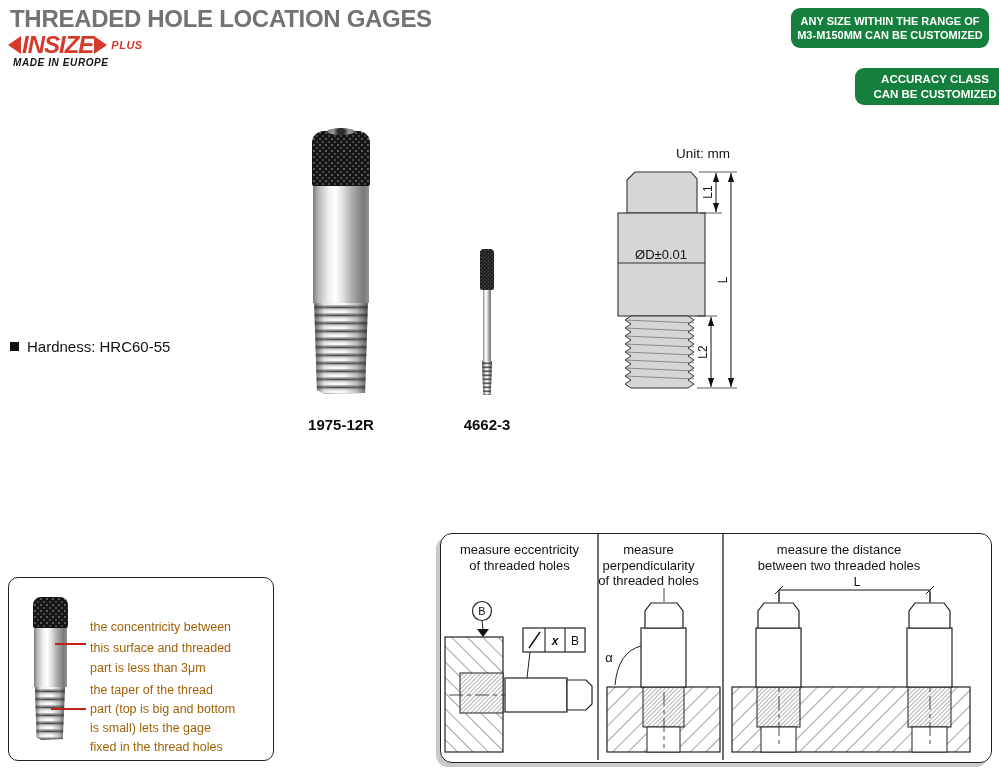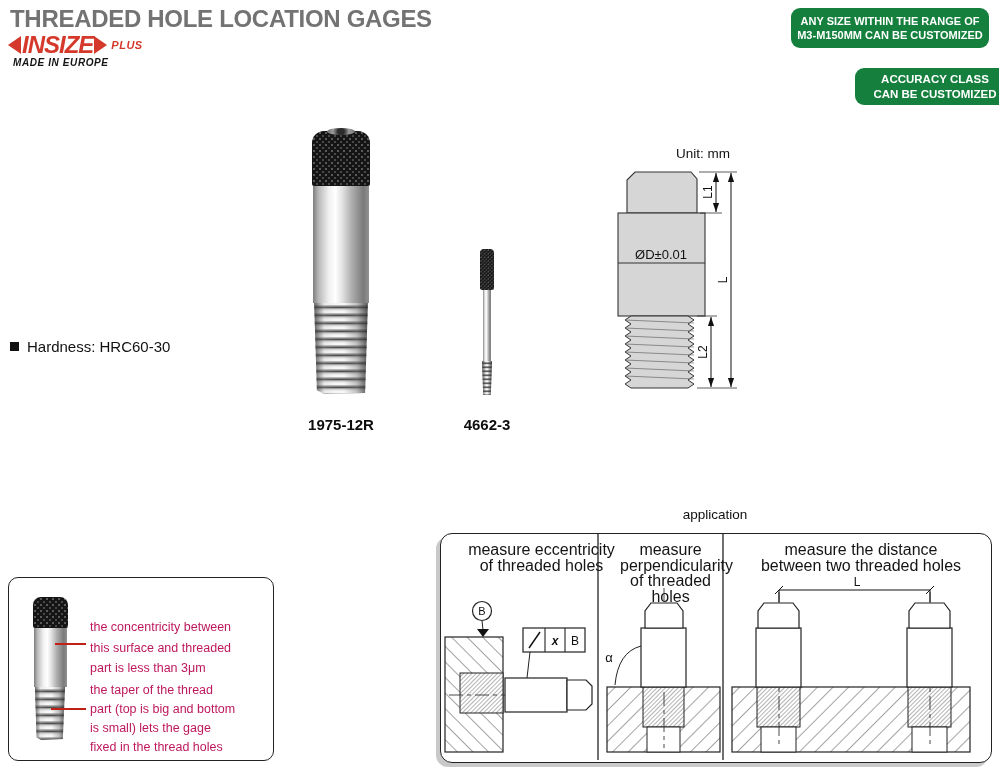--- a/index.html
+++ b/index.html
@@ -35,27 +35,27 @@
   .steel{background:linear-gradient(90deg,#7d7d7d 0%,#b8b8b8 10%,#f0f0f0 28%,#ffffff 40%,#e3e3e3 52%,#b1b1b1 68%,#7a7a7a 90%,#929292 100%);}
   .threads8{background-image:
     linear-gradient(90deg,rgba(55,55,55,.85) 0%,rgba(170,170,170,.2) 20%,rgba(255,255,255,0) 40%,rgba(255,255,255,0) 55%,rgba(110,110,110,.4) 78%,rgba(45,45,45,.85) 100%),
     repeating-linear-gradient(180deg,#f7f7f7 0px,#f7f7f7 1.5px,#9a9a9a 3px,#515151 4.5px,#c9c9c9 6px,#f7f7f7 8px);}
   .threads4{background-image:
     linear-gradient(90deg,rgba(55,55,55,.85) 0%,rgba(255,255,255,0) 40%,rgba(255,255,255,0) 55%,rgba(45,45,45,.85) 100%),
     repeating-linear-gradient(180deg,#f4f4f4 0px,#f4f4f4 0.8px,#8f8f8f 1.6px,#4f4f4f 2.4px,#cccccc 3.2px,#f4f4f4 4px);}
   .model-label{font-size:15px;font-weight:bold;text-align:center;color:#0d0d0d;}
   
   .detail-box{left:8px;top:577px;width:264px;height:182px;border:1.6px solid #222;border-radius:10px;background:#fff;}
-  .callout-text{font-size:12.5px;color:#be185d;white-space:pre-line;}
+  .callout-text{font-size:12.5px;color:#a16207;white-space:pre-line;}
   .redline{background:#c02018;height:2px;}
   
   .app-label{left:440px;top:507px;width:550px;text-align:center;font-size:13.5px;color:#111;}
   .app-box{left:440px;top:533px;width:550px;height:228px;border:1.6px solid #222;border-radius:12px;
            background:#fff;box-shadow:-4px 4px 0 #c9c9c9;}
-  .panel-title{font-size:16px;line-height:15.5px;text-align:center;color:#141414;white-space:pre-line;padding-left:22px;}
+  .panel-title{font-size:13px;line-height:15.5px;text-align:center;color:#141414;white-space:pre-line;}
   .unit-label{left:676px;top:146px;font-size:13.5px;color:#111;}
   svg text{font-family:"Liberation Sans","DejaVu Sans",sans-serif;fill:#111;}
 </style>
 </head>
 <body>
 
 <div id="page">
 
   <div class="abs title">THREADED HOLE LOCATION GAGES</div>
   <div class="abs logo-row">
@@ -66,21 +66,21 @@
   </div>
   <div class="abs logo-tag">MADE IN EUROPE</div>
 
   <div class="abs badge badge-size">ANY SIZE WITHIN THE RANGE OF
 M3-M150MM CAN BE CUSTOMIZED</div>
   <div class="abs badge badge-acc">ACCURACY CLASS
 CAN BE CUSTOMIZED</div>
 
   <div class="abs hardness">
     <span class="sq"></span>
-    <span>Hardness: HRC60-30</span>
+    <span>Hardness: HRC60-55</span>
   </div>
 
   <div class="abs" style="left:312px;top:128px;width:58px;height:310px;">
     <div class="abs knurl" style="left:0;top:3px;width:58px;height:55px;border-radius:12px 12px 2px 2px;"></div>
     <div class="abs" style="left:15px;top:0;width:28px;height:7px;border-radius:50%;background:radial-gradient(circle,#2b2b2b 22%,#9a9a9a 55%,#6f6f6f 100%);"></div>
     <div class="abs steel" style="left:1px;top:58px;width:56px;height:117px;"></div>
     <div class="abs threads8" style="left:1px;top:175px;width:56px;height:91px;clip-path:polygon(2% 0,98% 0,93% 99%,20% 100%,7% 96%);"></div>
     <div class="abs model-label" style="left:-21px;top:288px;width:100px;">1975-12R</div>
   </div>
 
@@ -139,21 +139,20 @@
   <div class="abs redline" style="left:55px;top:643px;width:31px;"></div>
   <div class="abs redline" style="left:51px;top:708px;width:35px;"></div>
   <div class="abs callout-text" style="left:90px;top:617px;width:178px;line-height:20.5px;">the concentricity between
 this surface and threaded
 part is less than 3μm</div>
   <div class="abs callout-text" style="left:90px;top:681px;width:178px;line-height:19px;">the taper of the thread
 part (top is big and bottom
 is small) lets the gage
 fixed in the thread holes</div>
 
-  <div class="abs app-label">application</div>
   <div class="abs app-box"></div>
   <div class="abs panel-title" style="left:441px;top:542px;width:157px;">measure eccentricity
 of threaded holes</div>
   <div class="abs panel-title" style="left:598px;top:542px;width:101px;">measure
 perpendicularity
 of threaded holes</div>
   <div class="abs panel-title" style="left:723px;top:542px;width:232px;">measure the distance
 between two threaded holes</div>
 
   <svg class="abs" style="left:441px;top:534px;" width="549" height="226" viewBox="0 0 549 226">

